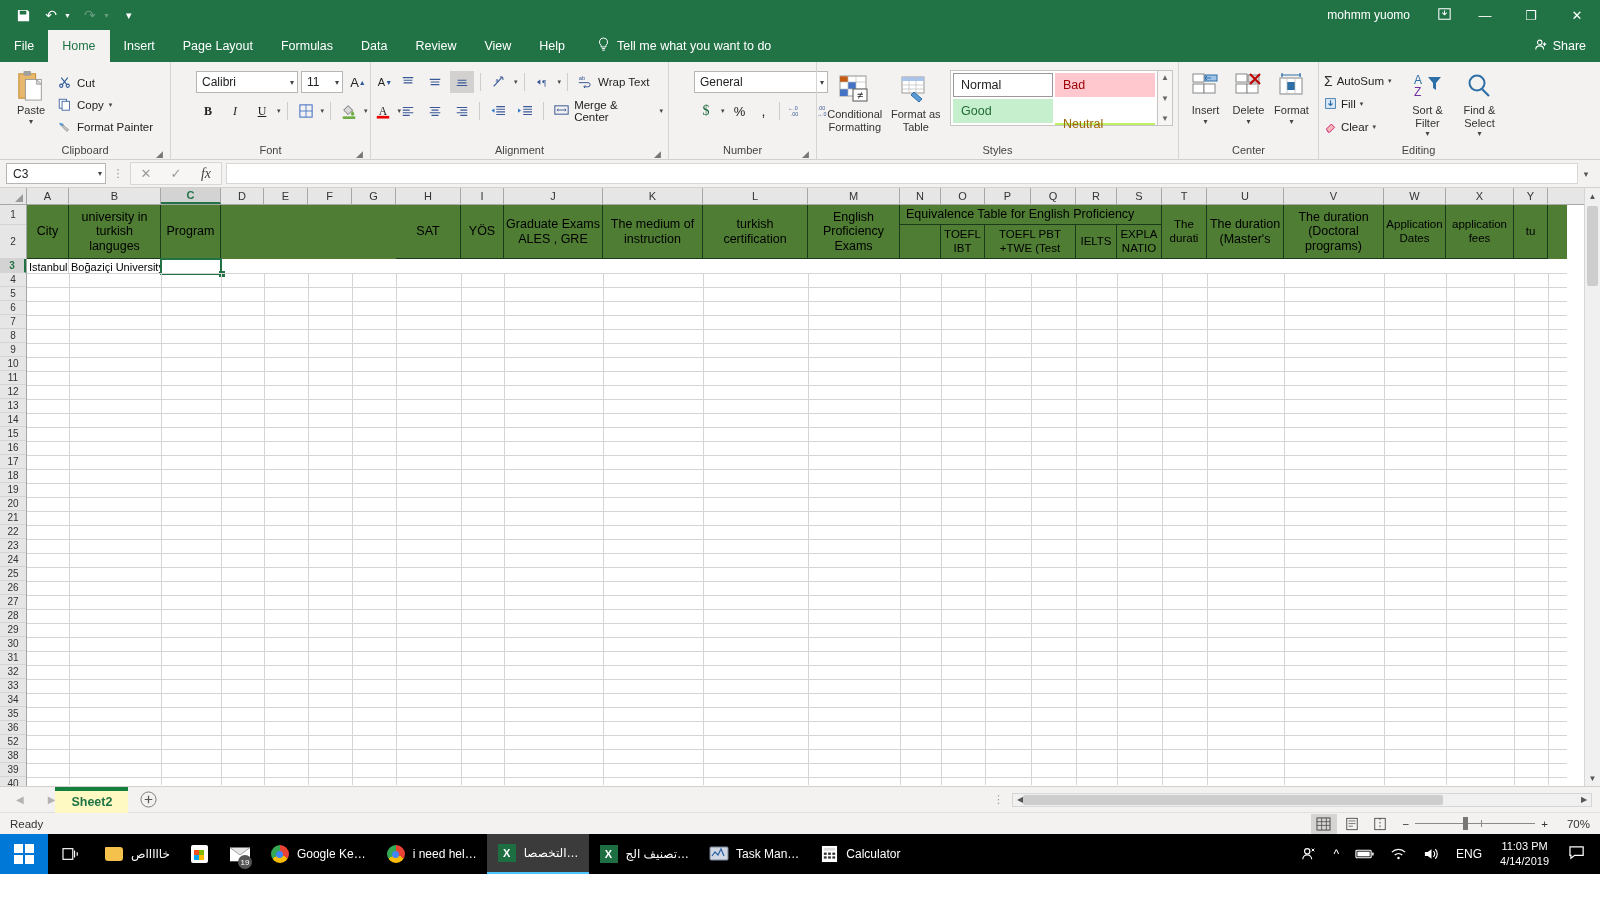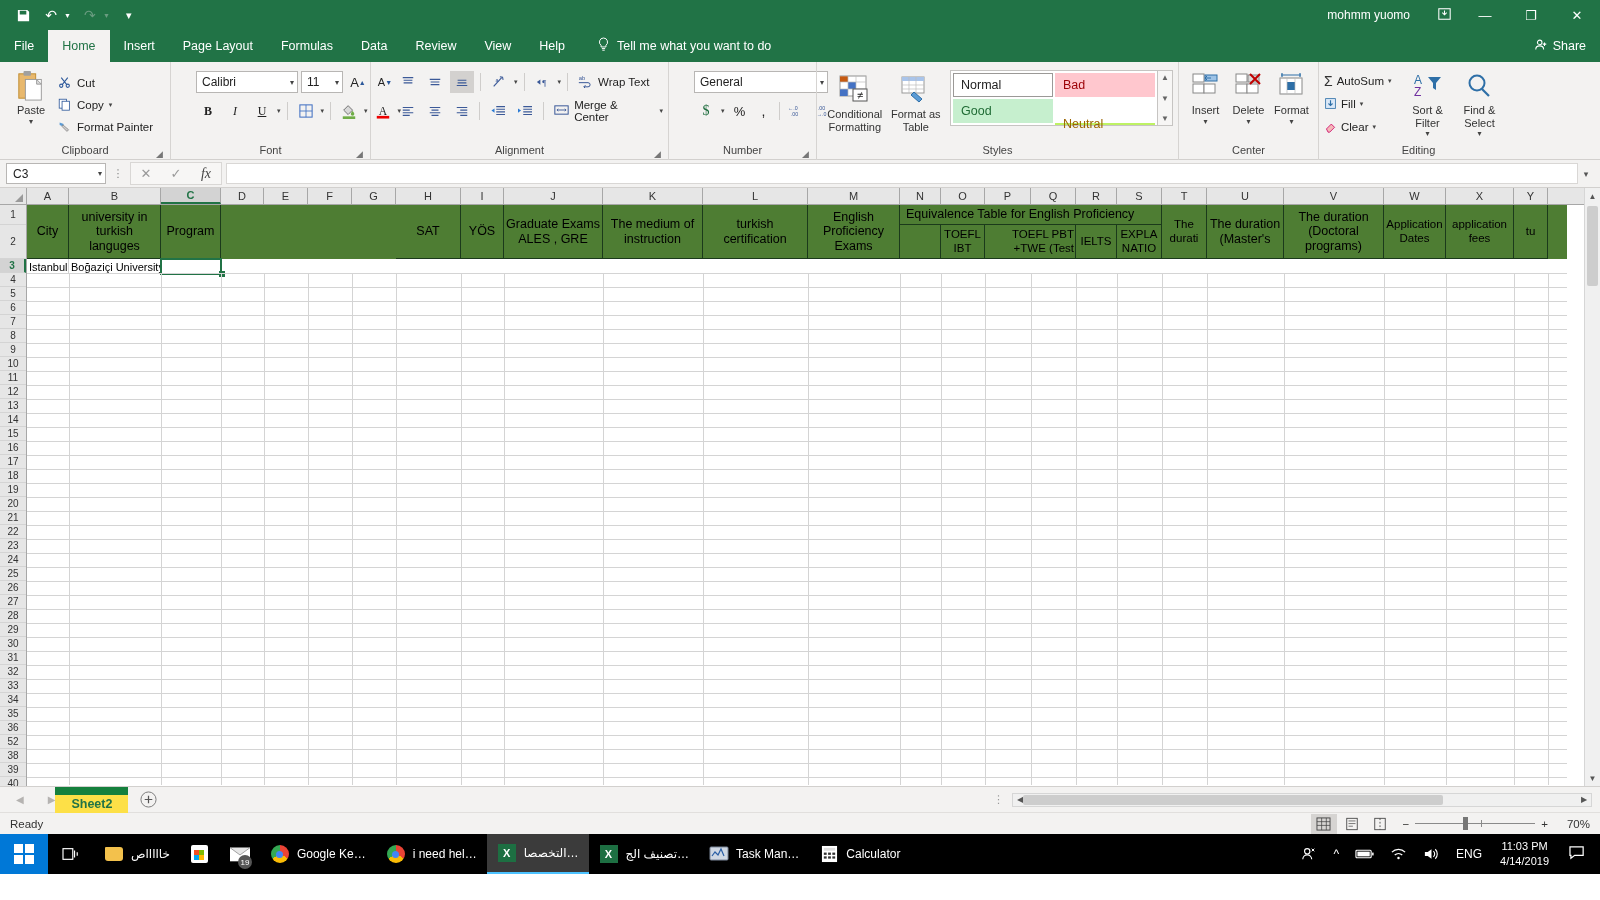--- a/index.html
+++ b/index.html
@@ -182,21 +182,21 @@
               font-size: 8px; color: #555; background: #f0f0f0; }
   .vs-thumb { position: absolute; left: 2px; right: 2px; top: 18px; height: 80px; background: #cdcdcd; border-radius: 2px; }
 
   
   .sheetbar { height: 26px; background: #f3f2f1; display: flex; align-items: center;
               border-top: 1px solid #d2d0ce; }
   .navarrows { display: flex; padding-left: 16px; gap: 24px; color: #b5b3b1; font-size: 10px; }
   .stab {
     height: 26px; padding: 0 16px; display: flex; align-items: center; font-size: 12.5px;
   }
-  .stab.active { background: #fde047; color: #217346; font-weight: bold; border-top: 8px solid #15803d; }
+  .stab.active { background: #fef9c3; color: #217346; font-weight: bold; border-top: 4px solid #15803d; }
   .addsheet { width: 40px; display: flex; align-items: center; justify-content: center;
               font-size: 14px; color: #555; }
   .sb-split { margin-left: auto; display: flex; align-items: center; color: #888; font-size: 11px; padding-right: 4px;}
   .hscroll { width: 580px; height: 14px; background: #f0f0f0; border: 1px solid #d6d6d6;
              position: relative; margin-right: 4px; display: flex; align-items: center;}
   .hs-thumb { position: absolute; left: 10px; top: 1px; bottom: 1px; width: 420px; background: #cdcdcd; border-radius: 2px;}
   .hs-arrow { width: 14px; text-align: center; font-size: 8px; color: #555; }
 
   
   .statusbar { height: 22px; background: #f3f2f1; display: flex; align-items: center;
@@ -801,21 +801,21 @@
         <div class="hcell" style="left:434px; width:43px;  top:0; height:54px;">YÖS</div>
         <div class="hcell" style="left:477px; width:99px;  top:0; height:54px;">Graduate Exams ALES , GRE</div>
         <div class="hcell" style="left:576px; width:100px; top:0; height:54px;">The medium of instruction</div>
         <div class="hcell" style="left:676px; width:105px; top:0; height:54px;">turkish certification</div>
         <div class="hcell" style="left:781px; width:92px;  top:0; height:54px;">English Proficiency Exams</div>
 
         <div class="hcell" style="left:873px; width:262px; top:0; height:20px; justify-content:flex-start; padding-left:6px;">Equivalence Table for English Proficiency</div>
 
         <div class="hcell sm" style="left:873px; width:41px; top:20px; height:34px;"></div>
         <div class="hcell sm" style="left:914px; width:44px; top:20px; height:34px;">TOEFL IBT</div>
-        <div class="hcell sm" style="left:958px; width:91px; top:20px; height:34px;text-align:right;">TOEFL PBT +TWE  (Test</div>
+        <div class="hcell sm" style="left:958px; width:91px; top:20px; height:34px;">TOEFL PBT +TWE  (Test</div>
         <div class="hcell sm" style="left:1049px; width:41px; top:20px; height:34px;">IELTS</div>
         <div class="hcell sm" style="left:1090px; width:45px; top:20px; height:34px;">EXPLA NATIO</div>
         <div class="hcell sm" style="left:1135px; width:45px; top:0px;  height:54px;">The durati</div>
 
         <div class="hcell" style="left:1180px; width:77px;  top:0; height:54px;">The duration (Master's</div>
         <div class="hcell" style="left:1257px; width:100px; top:0; height:54px;">The  duration (Doctoral programs)</div>
         <div class="hcell sm" style="left:1357px; width:62px; top:0; height:54px;">Application Dates</div>
         <div class="hcell sm" style="left:1419px; width:68px; top:0; height:54px;">application fees</div>
         <div class="hcell sm" style="left:1487px; width:34px; top:0; height:54px;">tu</div>
 

